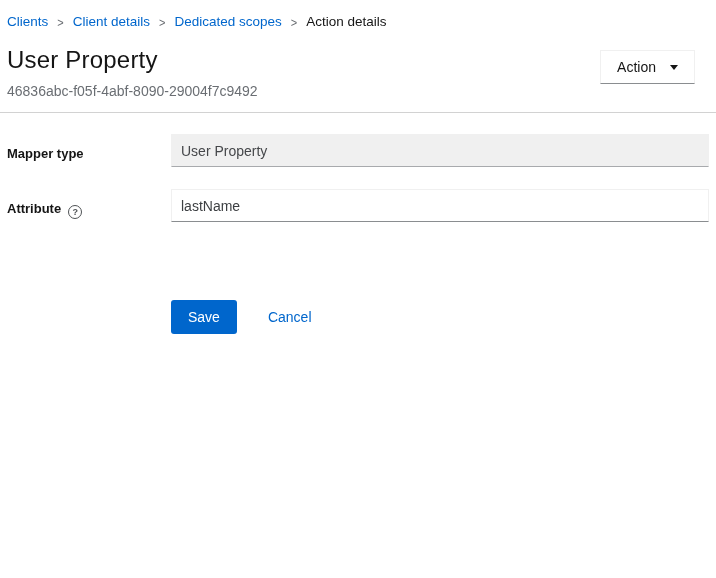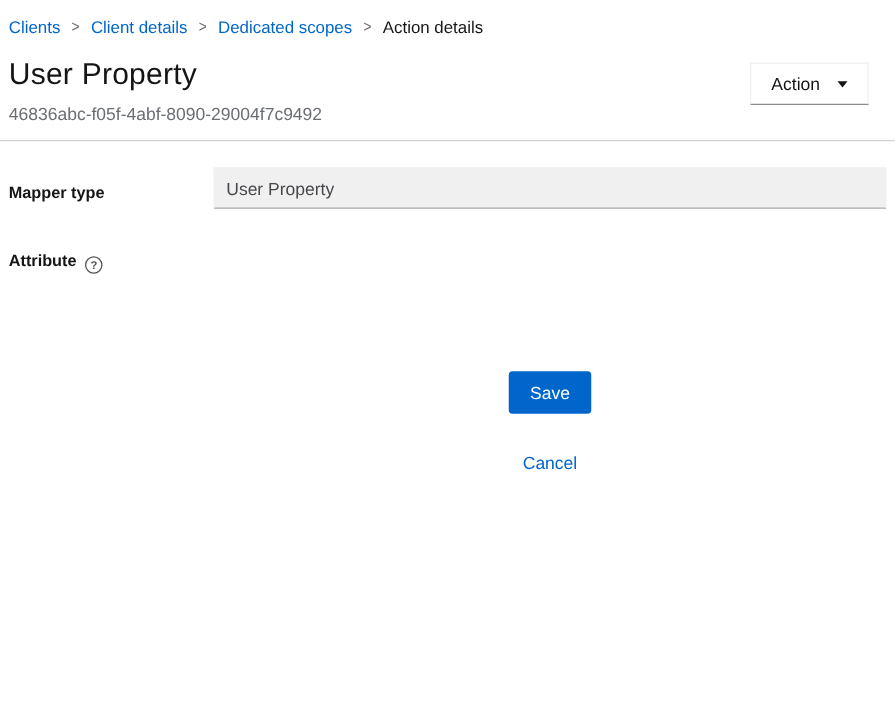--- a/index.html
+++ b/index.html
@@ -148,21 +148,20 @@
     cursor: pointer;
   }
 
   
   .actions {
     margin-left: 164px;
     margin-top: 56px;
     display: flex;
     align-items: center;
     gap: 31px;
-    flex-direction: column;
   }
   .save-btn {
     background: #0066cc;
     color: #ffffff;
     border: none;
     border-radius: 3px;
     font-family: "Liberation Sans", sans-serif;
     font-size: 14px;
     padding: 9px 17px;
     cursor: pointer;
@@ -211,20 +210,23 @@
       <div class="form-field">
         <input class="text-input readonly" readonly="" value="User Property" style="">
       </div>
     </div>
 
 
     <div class="form-row">
       <div class="form-label">
         <span>Attribute</span><span class="help-icon">?</span>
       </div>
+      <div class="form-field">
+        <input class="text-input" value="lastName" style="">
+      </div>
     </div>
 
 
     <div class="form-row">
     </div>
 
 
     <div class="actions">
       <button class="save-btn">Save</button>
       <a class="cancel-link">Cancel</a>

